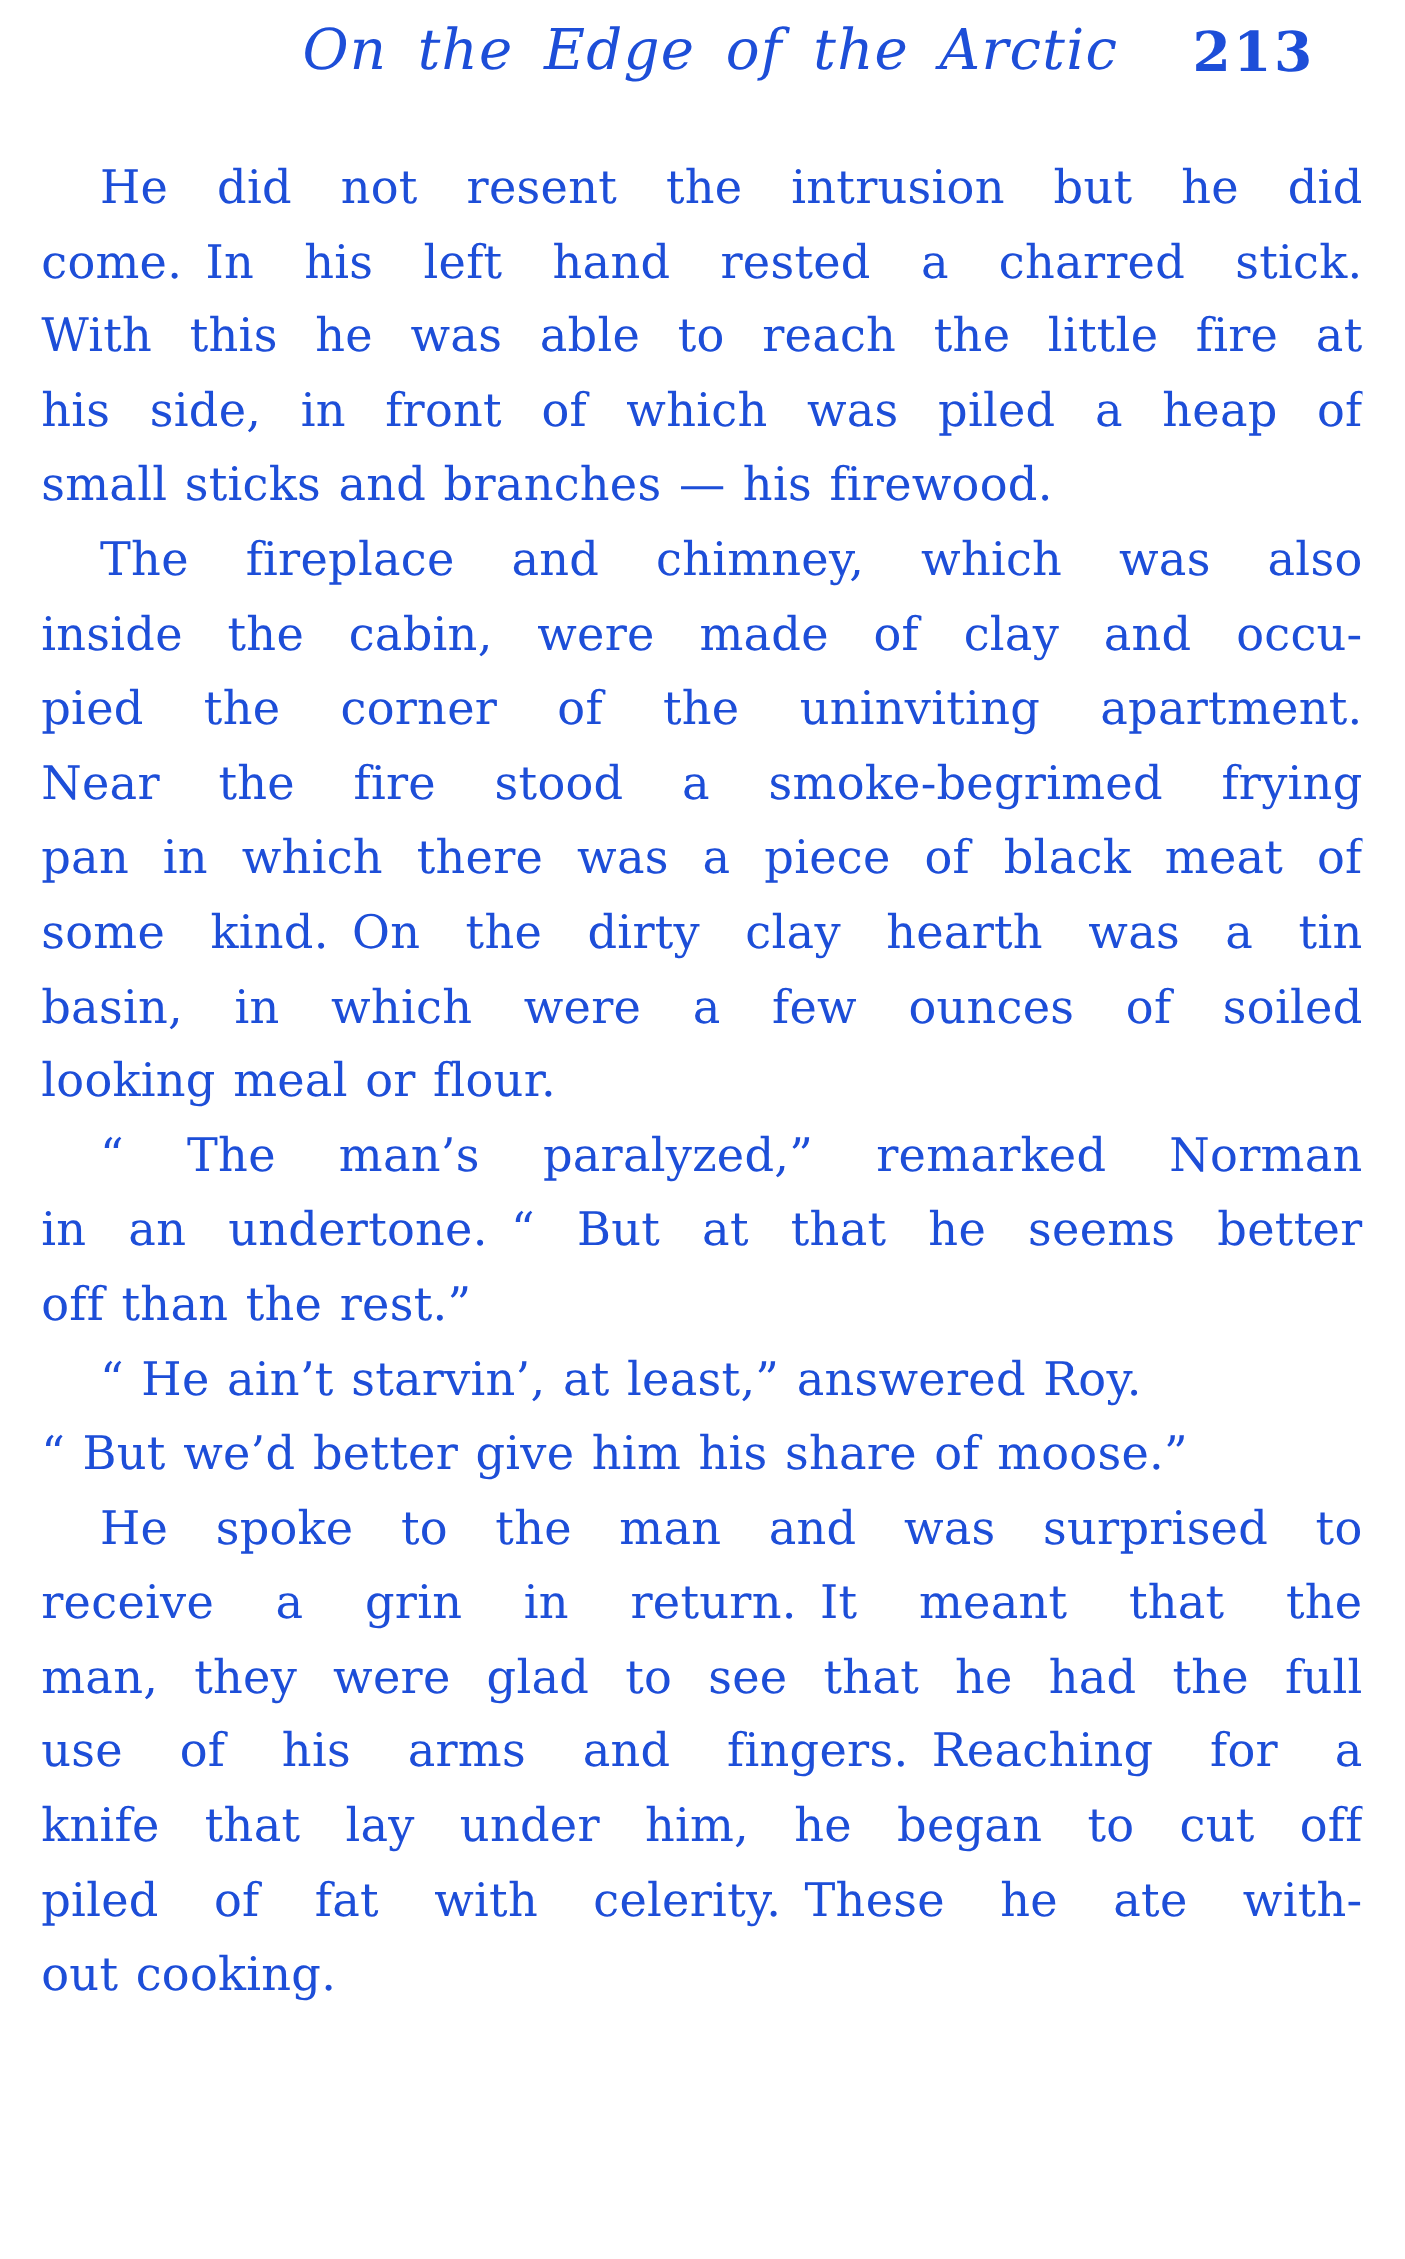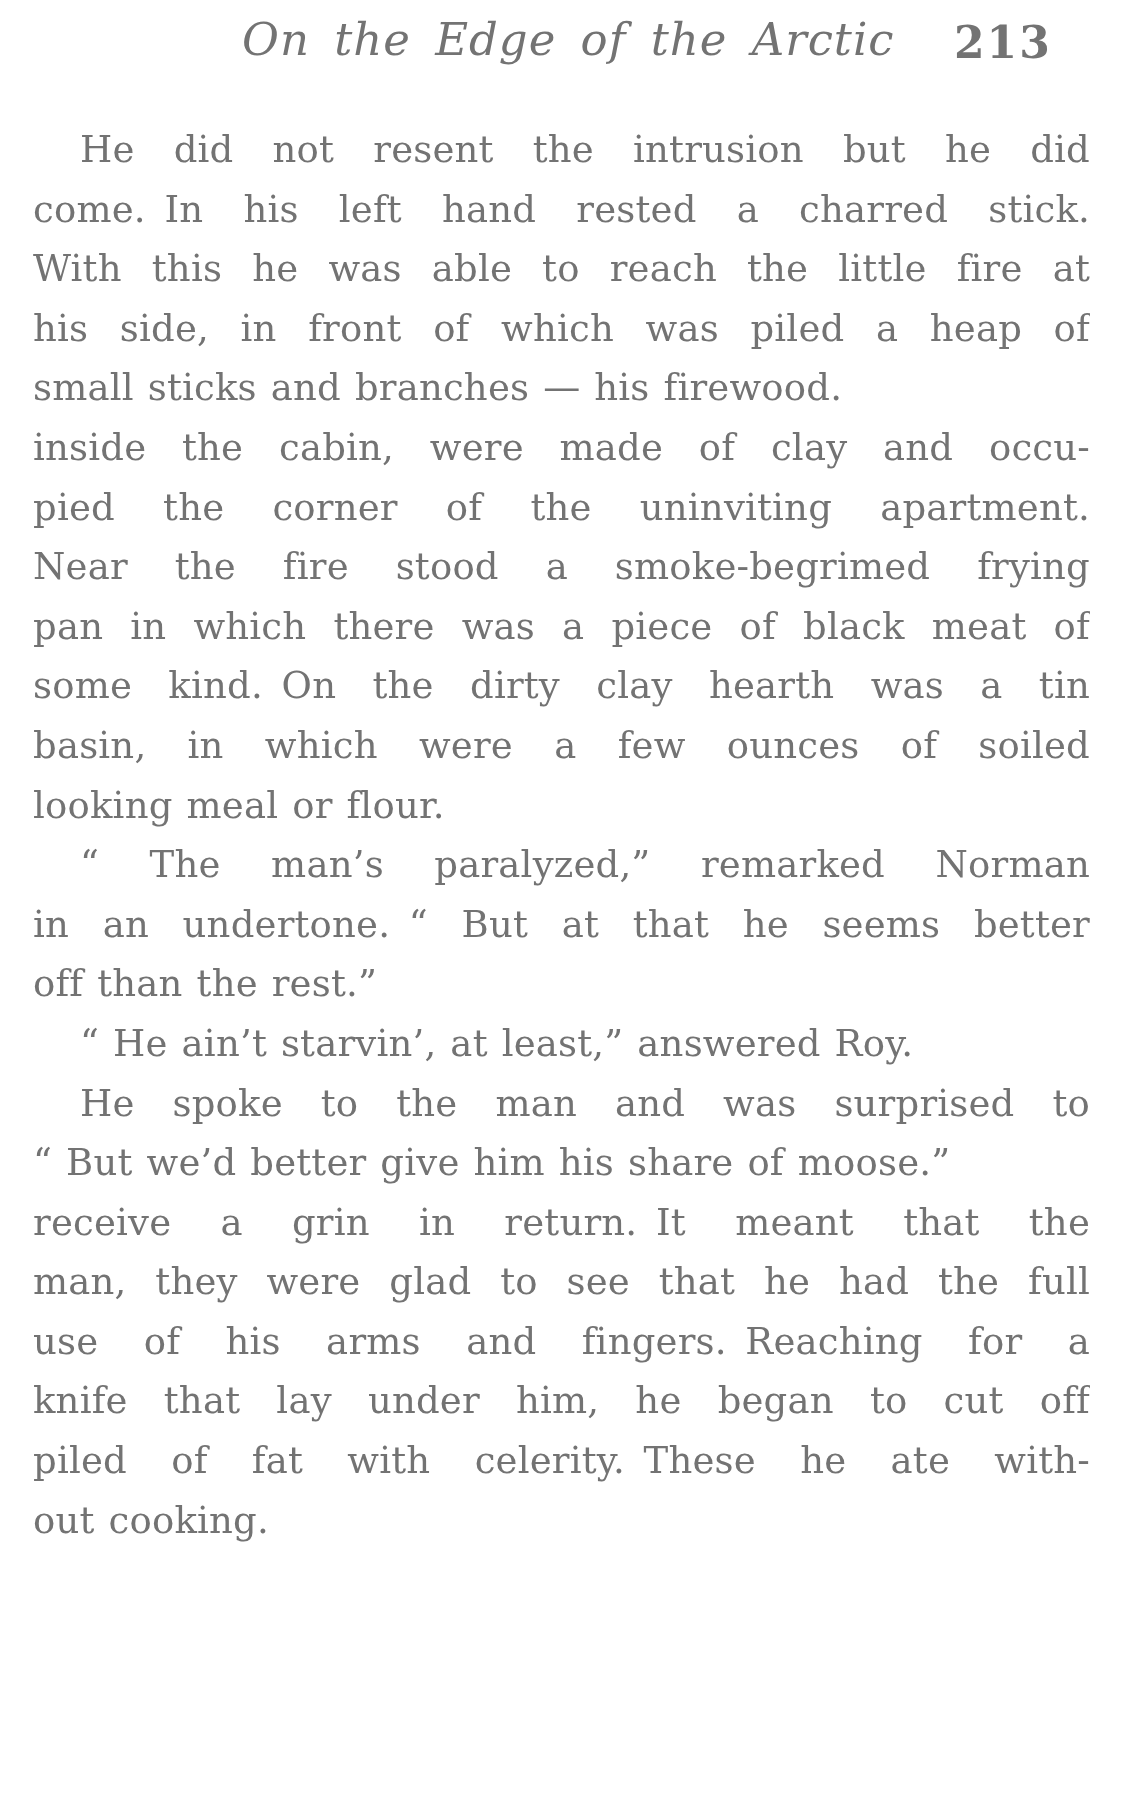--- a/index.html
+++ b/index.html
@@ -5,21 +5,21 @@
   html, body {
     margin: 0;
     padding: 0;
     background: #ffffff;
   }
   .page {
     position: relative;
     width: 1124px;
     height: 1807px;
     background: #ffffff;
-    color: #737373;
+    color: #1d4ed8;
     font-family: "DejaVu Serif", "Liberation Serif", serif;
     overflow: hidden;
   }
   .running-head {
     position: absolute;
     top: 0; left: 0;
     width: 100%;
     height: 95px;
   }
   .head-title {
@@ -76,33 +76,34 @@
     <span class="head-title">On the Edge of the Arctic</span>
     <span class="folio">213</span>
   </div>
 
   <div class="body-text">
     <div class="line j ind">He did not resent the intrusion but he did</div>
     <div class="line j">come. In his left hand rested a charred stick.</div>
     <div class="line j">With this he was able to reach the little fire at</div>
     <div class="line j">his side, in front of which was piled a heap of</div>
     <div class="line">small sticks and branches — his firewood.</div>
+    <div class="line j ind">The fireplace and chimney, which was also</div>
     <div class="line j">inside the cabin, were made of clay and occu-</div>
     <div class="line j">pied the corner of the uninviting apartment.</div>
     <div class="line j">Near the fire stood a smoke-begrimed frying</div>
     <div class="line j">pan in which there was a piece of black meat of</div>
     <div class="line j">some kind. On the dirty clay hearth was a tin</div>
     <div class="line j">basin, in which were a few ounces of soiled</div>
     <div class="line">looking meal or flour.</div>
     <div class="line j ind">“ The man’s paralyzed,” remarked Norman</div>
     <div class="line j">in an undertone. “ But at that he seems better</div>
     <div class="line">off than the rest.”</div>
     <div class="line ind">“ He ain’t starvin’, at least,” answered Roy.</div>
+    <div class="line">“ But we’d better give him his share of moose.”</div>
     <div class="line j ind">He spoke to the man and was surprised to</div>
-    <div class="line">“ But we’d better give him his share of moose.”</div>
     <div class="line j">receive a grin in return. It meant that the</div>
     <div class="line j">man, they were glad to see that he had the full</div>
     <div class="line j">use of his arms and fingers. Reaching for a</div>
     <div class="line j">knife that lay under him, he began to cut off</div>
     <div class="line j">piled of fat with celerity. These he ate with-</div>
     <div class="line">out cooking.</div>
   </div>
 
 </div>
 

